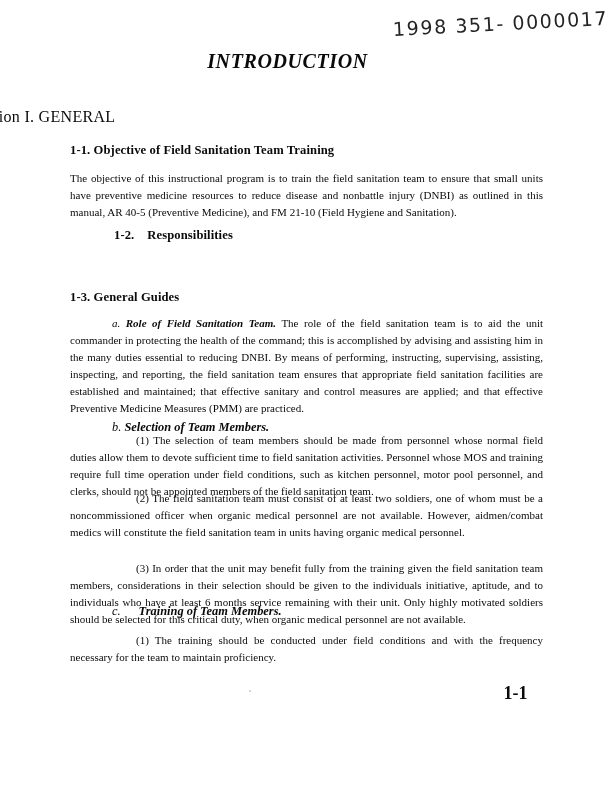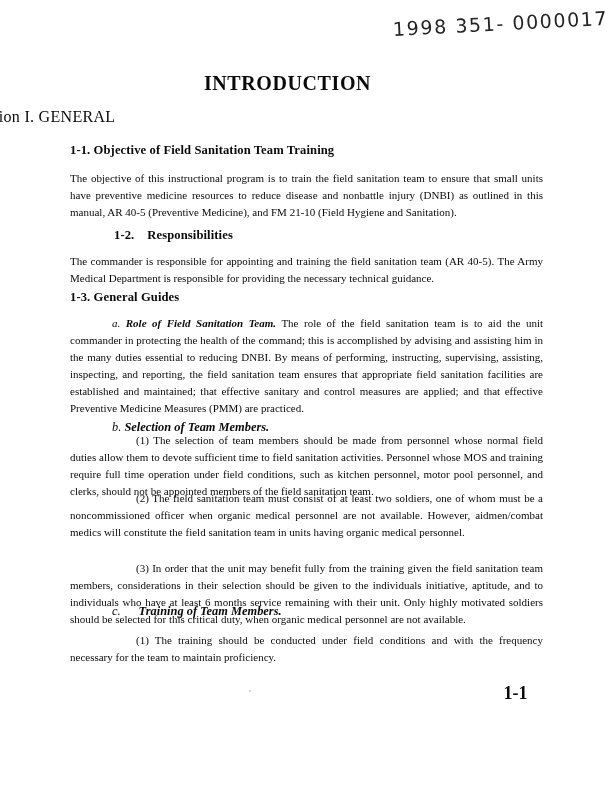--- a/index.html
+++ b/index.html
@@ -43,27 +43,28 @@
     width: 611px;
     text-align: center;
     font-size: 12.5px;
     font-weight: bold;
     letter-spacing: 0.4px;
     text-indent: -36px;
   }
   .chapter-title {
     position: absolute;
     left: 0;
-    top: 72px;
+    top: 50px;
     width: 611px;
     text-align: center;
     font-size: 20px;
     font-weight: bold;
     letter-spacing: 0.6px;
     text-indent: -36px;
+    font-style: italic;
   }
   .section-title {
     position: absolute;
     left: 0;
     top: 108px;
     width: 518px;
     text-align: left;
     font-size: 16px;
     font-weight: normal;
     letter-spacing: 0.3px;
@@ -144,23 +145,20 @@
   <div class="col" style="top:143px;">
     <div class="sec-head">1-1. Objective of Field Sanitation Team Training</div>
   </div>
   <div class="col" style="top:170px;">
     <p class="body">The objective of this instructional program is to train the field sanitation team to ensure that small units have preventive medicine resources to reduce disease and nonbattle injury (DNBI) as outlined in this manual, AR 40-5 (Preventive Medicine), and FM 21-10 (Field Hygiene and Sanitation).</p>
   </div>
 
   <div class="col" style="top:228px;margin-left:44px;">
     <div class="sec-head">1-2.    Responsibilities</div>
   </div>
-  <div class="col" style="top:253px;">
-    <p class="body">The commander is responsible for appointing and training the field sanitation team (AR 40-5). The Army Medical Department is responsible for providing the necessary technical guidance.</p>
-  </div>
 
   <div class="col" style="top:290px;">
     <div class="sec-head">1-3. General Guides</div>
   </div>
 
   <div class="col" style="top:315px;">
     <p class="body ind-a"><span class="runin-letter">a.</span> <span class="runin">Role of Field Sanitation Team.</span><span> The role of the field sanitation team is to aid the unit commander in protecting the health of the command; this is accomplished by advising and assisting him in the many duties essential to reducing DNBI. By means of performing, instructing, supervising, assisting, inspecting, and reporting, the field sanitation team ensures that appropriate field sanitation facilities are established and maintained; that effective sanitary and control measures are applied; and that effective Preventive Medicine Measures (PMM) are practiced.</span></p>
   </div>
 
   <div class="col" style="top:420px;">

